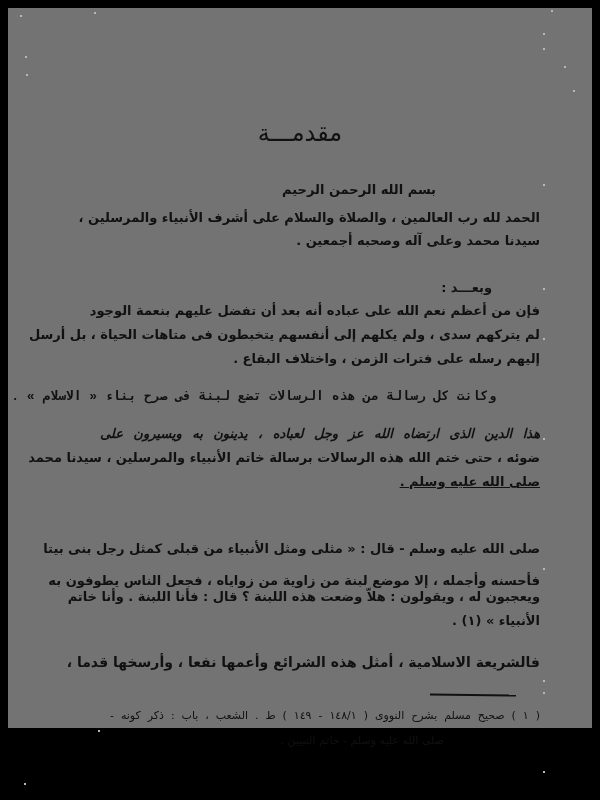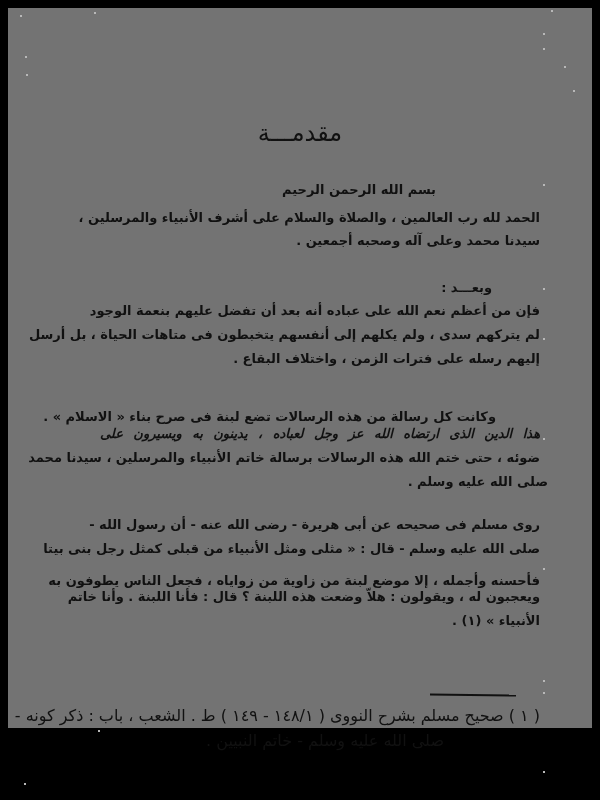--- a/index.html
+++ b/index.html
@@ -39,21 +39,21 @@
       left: 0;
       width: 584px;
       top: 110px;
       text-align: center;
       font-family: "DejaVu Sans", sans-serif;
       font-size: 24px;
       line-height: 30px;
       color: #111111;
     }
     .footnote {
-      font-size: 16px;
+      font-size: 11px;
       font-weight: normal;
       line-height: 14px;
     }
     .sep {
       position: absolute;
       left: 422px;
       top: 686px;
       width: 86px;
       height: 2px;
       background: #111111;
@@ -77,32 +77,32 @@
 
   <div class="line justify" style="right:52px; width:418px; top:202px;">الحمد لله رب العالمين ، والصلاة والسلام على أشرف الأنبياء والمرسلين ،</div>
   <div class="line" style="right:52px; top:225px;">سيدنا محمد وعلى آله وصحبه أجمعين .</div>
 
   <div class="line" style="right:100px; top:272px;margin-left:44px;">وبعـــد :</div>
 
   <div class="line justify" style="right:52px; width:440px; top:295px;">فإن من أعظم نعم الله على عباده أنه بعد أن تفضل عليهم بنعمة الوجود</div>
   <div class="line justify" style="right:52px; width:470px; top:319px;">لم يتركهم سدى ، ولم يكلهم إلى أنفسهم يتخبطون فى متاهات الحياة ، بل أرسل</div>
   <div class="line" style="right:52px; top:343px;">إليهم رسله على فترات الزمن ، واختلاف البقاع .</div>
 
-  <div class="line" style="right:96px; top:401px;">وكانت كل رسالة من هذه الرسالات تضع لبنة فى صرح بناء « الاسلام » .</div>
+  <div class="line" style="right:96px; top:381px;font-family:Liberation Mono, monospace;">وكانت كل رسالة من هذه الرسالات تضع لبنة فى صرح بناء « الاسلام » .</div>
 
   <div class="line justify" style="right:52px; width:440px; top:418px;font-style:italic;">هذا الدين الذى ارتضاه الله عز وجل لعباده ، يدينون به ويسيرون على</div>
   <div class="line justify" style="right:52px; width:470px; top:442px;">ضوئه ، حتى ختم الله هذه الرسالات برسالة خاتم الأنبياء والمرسلين ، سيدنا محمد</div>
-  <div class="line" style="right:44px; top:466px;">صلى الله عليه وسلم .</div>
+  <div class="line" style="right:52px; top:466px;text-decoration:underline;">صلى الله عليه وسلم .</div>
 
-  <div class="line justify" style="right:52px; width:440px; top:509px;">روى مسلم فى صحيحه عن أبى هريرة - رضى الله عنه - أن رسول الله -</div>
   <div class="line justify" style="right:52px; width:470px; top:533px;">صلى الله عليه وسلم - قال : « مثلى ومثل الأنبياء من قبلى كمثل رجل بنى بيتا</div>
   <div class="line justify" style="right:52px; width:470px; top:565px;">فأحسنه وأجمله ، إلا موضع لبنة من زاوية من زواياه ، فجعل الناس يطوفون به</div>
   <div class="line justify" style="right:52px; width:470px; top:581px;">ويعجبون له ، ويقولون : هلاّ وضعت هذه اللبنة ؟ قال : فأنا اللبنة . وأنا خاتم</div>
   <div class="line" style="right:52px; top:605px;">الأنبياء » (١) .</div>
 
+  <div class="line justify" style="right:52px; width:470px; top:646px; font-size:14px;">فالشريعة الاسلامية ، أمثل هذه الشرائع وأعمها نفعا ، وأرسخها قدما ،</div>
 
   <div class="sep"></div>
 
   <div class="line footnote justify" style="right:52px; width:430px; top:701px;">( ١ ) صحيح مسلم بشرح النووى ( ١٤٨/١ - ١٤٩ ) ط . الشعب ، باب : ذكر كونه -</div>
   <div class="line footnote" style="right:148px; top:726px;">صلى الله عليه وسلم - خاتم النبيين .</div>
 
   <div class="speck" style="left:12px; top:7px;"></div>
   <div class="speck" style="left:86px; top:4px;"></div>
   <div class="speck" style="left:17px; top:48px;"></div>
   <div class="speck" style="left:18px; top:66px;"></div>

